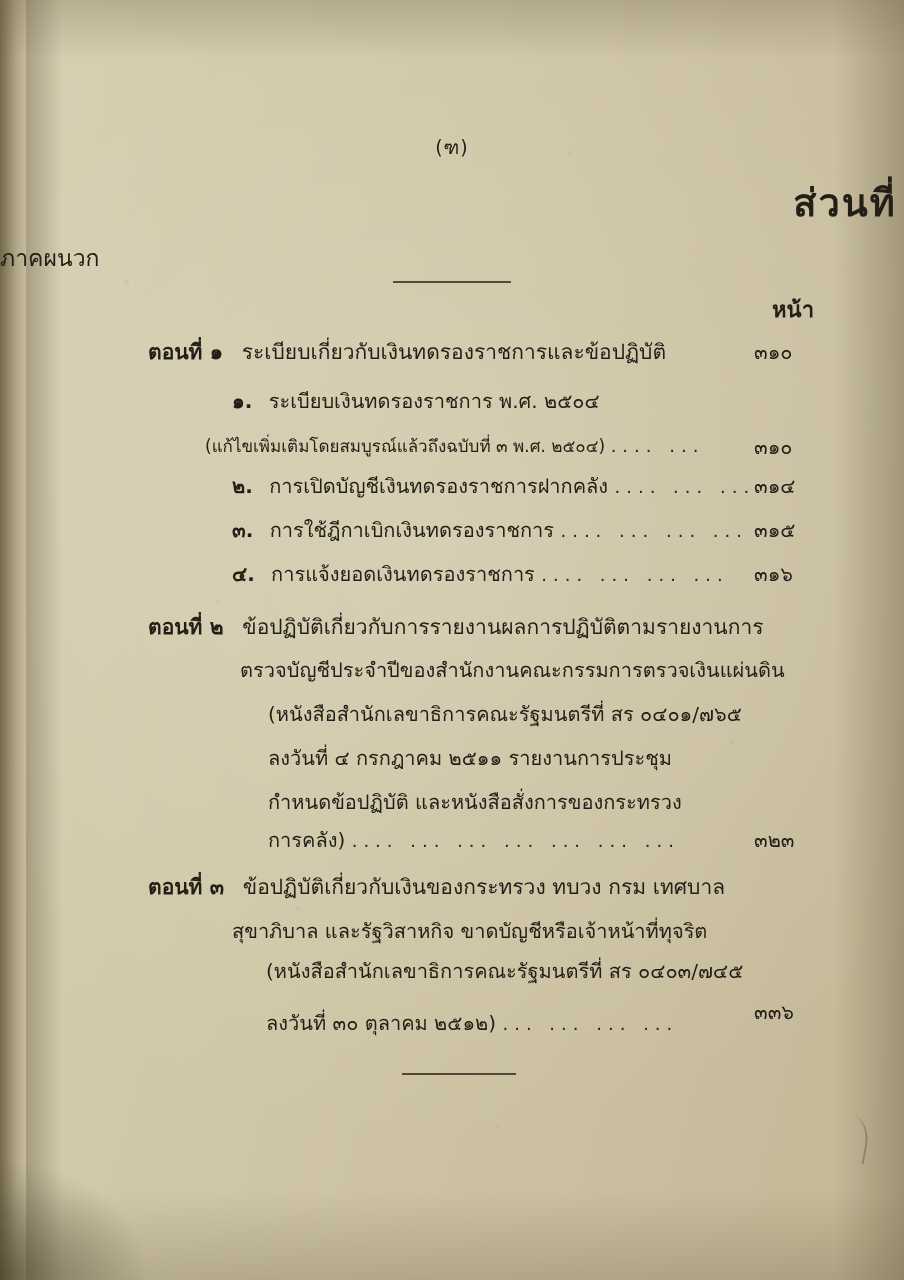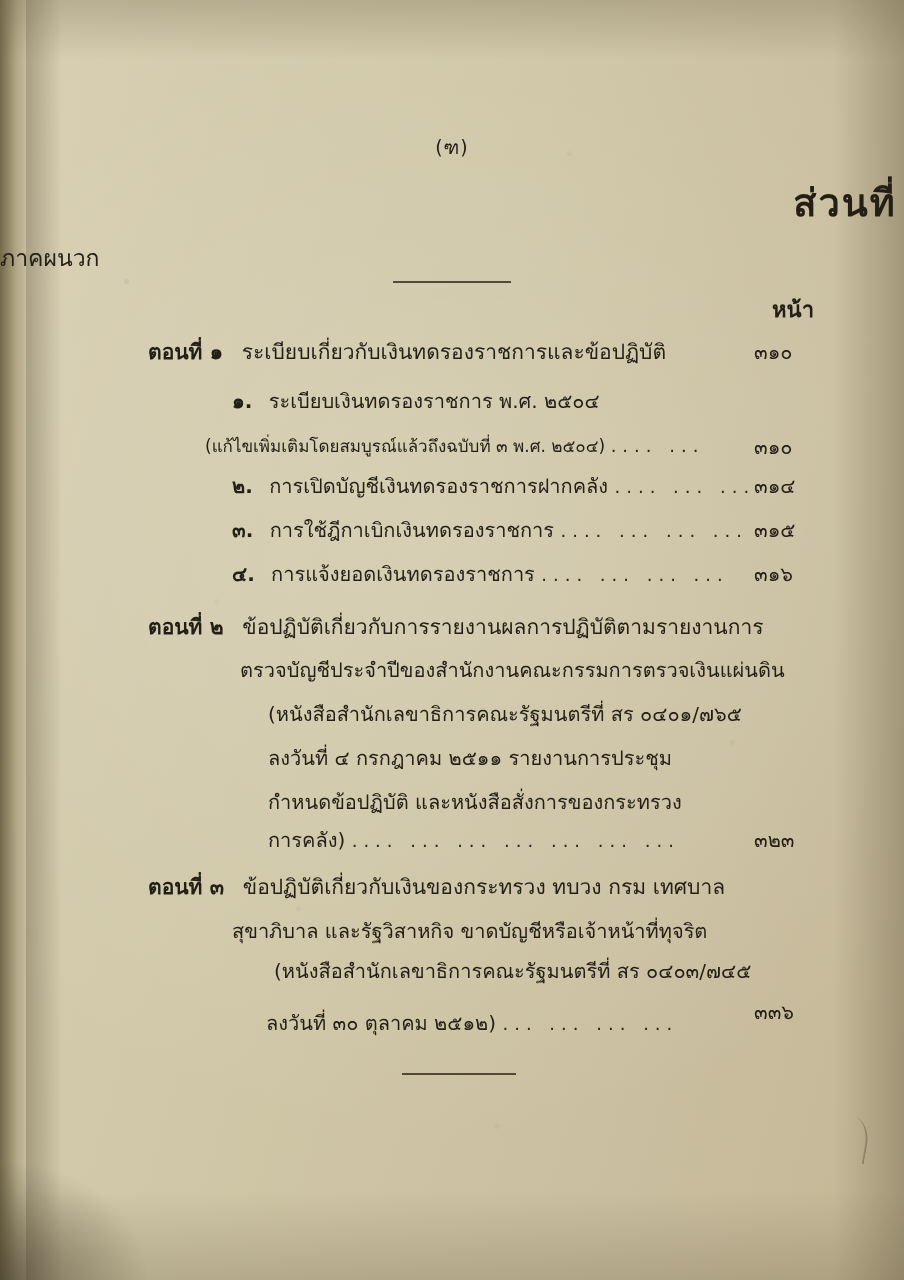--- a/index.html
+++ b/index.html
@@ -251,21 +251,21 @@
       <span>การคลัง)</span>
       <span class="dots">....    ...    ...    ...    ...    ...    ...</span>
     </div>
     <div class="pageno" style="top:824px;">๓๒๓</div>
 
     <div class="sect-head" style="top:870px;">
       <span class="lead">ตอนที่ ๓</span>
       <span>ข้อปฏิบัติเกี่ยวกับเงินของกระทรวง  ทบวง กรม เทศบาล</span>
     </div>
     <div class="cont" style="top:915px; left:232px;">สุขาภิบาล และรัฐวิสาหกิจ ขาดบัญชีหรือเจ้าหน้าที่ทุจริต</div>
-    <div class="cont" style="top:955px; left:274px;">(หนังสือสำนักเลขาธิการคณะรัฐมนตรีที่ สร ๐๔๐๓/๗๔๕</div>
+    <div class="cont" style="top:955px; left:266px;">(หนังสือสำนักเลขาธิการคณะรัฐมนตรีที่ สร ๐๔๐๓/๗๔๕</div>
     <div class="cont" style="top:995px; left:266px;margin-top:12px;">
       <span>ลงวันที่ ๓๐ ตุลาคม ๒๕๑๒)</span>
       <span class="dots">...    ...    ...    ...</span>
     </div>
     <div class="pageno" style="top:996px;">๓๓๖</div>
 
     <div class="rule" id="rule-bottom"></div>
   </div>
 </div>
 

